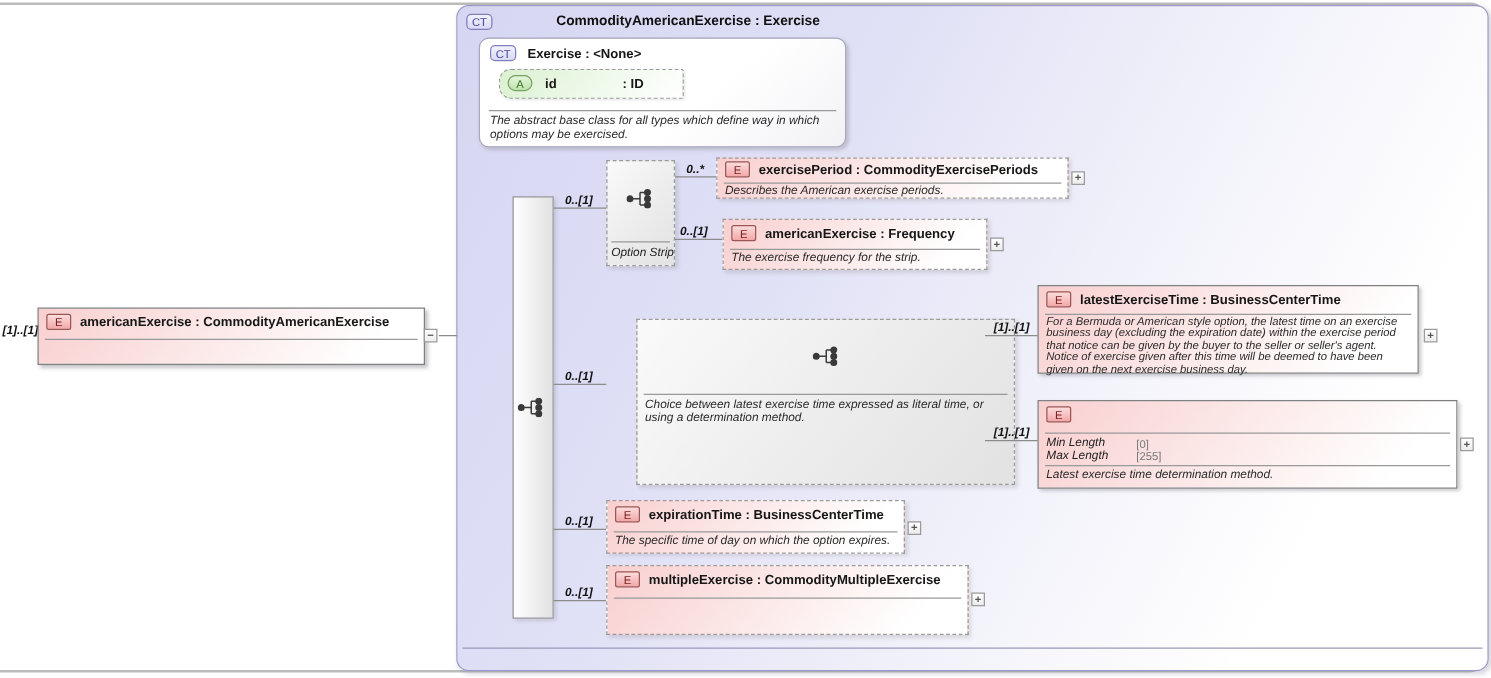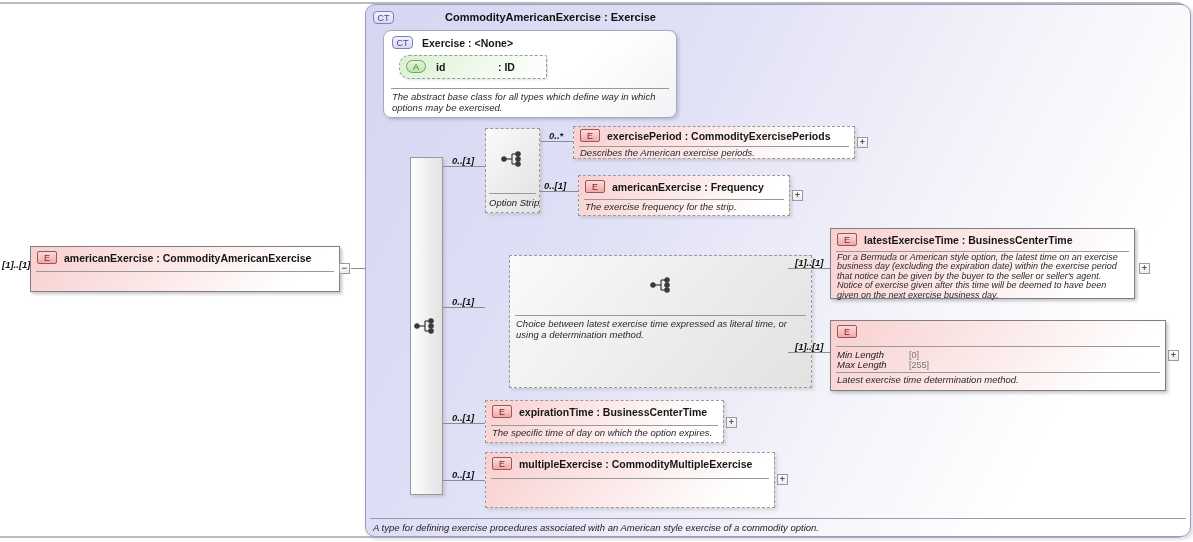--- a/index.html
+++ b/index.html
@@ -107,21 +107,20 @@
   <div class="hl" style="left:351px; top:268px; width:21px;"></div>
   <div class="vl" style="left:372px; top:67px; height:259px;"></div>
   <div class="hl" style="left:372px; top:67px; width:11px;"></div>
   <div class="hl" style="left:372px; top:325px; width:38px;"></div>
   <div class="card" style="left:378px; top:312px; width:30px; text-align:right;">[1]..[1]</div>
 
   <div class="container-box">
     <span class="badge badge-ct" style="position:absolute; left:7px; top:6px;">CT</span>
     <div class="container-title">CommodityAmericanExercise : Exercise</div>
     <div class="container-footer-line"></div>
-    <div class="container-footer">A type for defining exercise procedures associated with an American style exercise of a commodity option.</div>
   </div>
 
   <div class="base-box">
     <span class="badge badge-ct" style="position:absolute; left:8px; top:5px;">CT</span>
     <div class="title" style="position:absolute; left:38px; top:6px;">Exercise : &lt;None&gt;</div>
     <div class="attr-box">
       <span class="badge badge-a" style="position:absolute; left:6px; top:4px;">A</span>
       <span class="title" style="position:absolute; left:36px; top:5px;">id</span>
       <span class="title" style="position:absolute; left:98px; top:5px;">: ID</span>
     </div>

